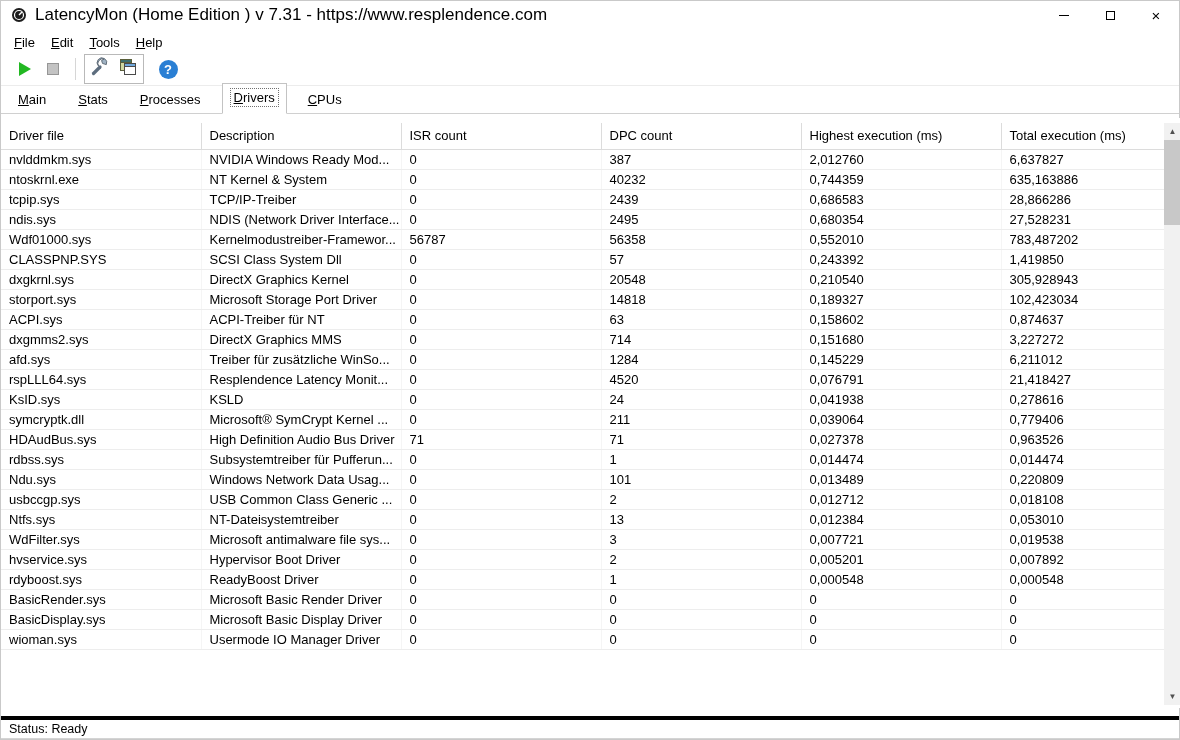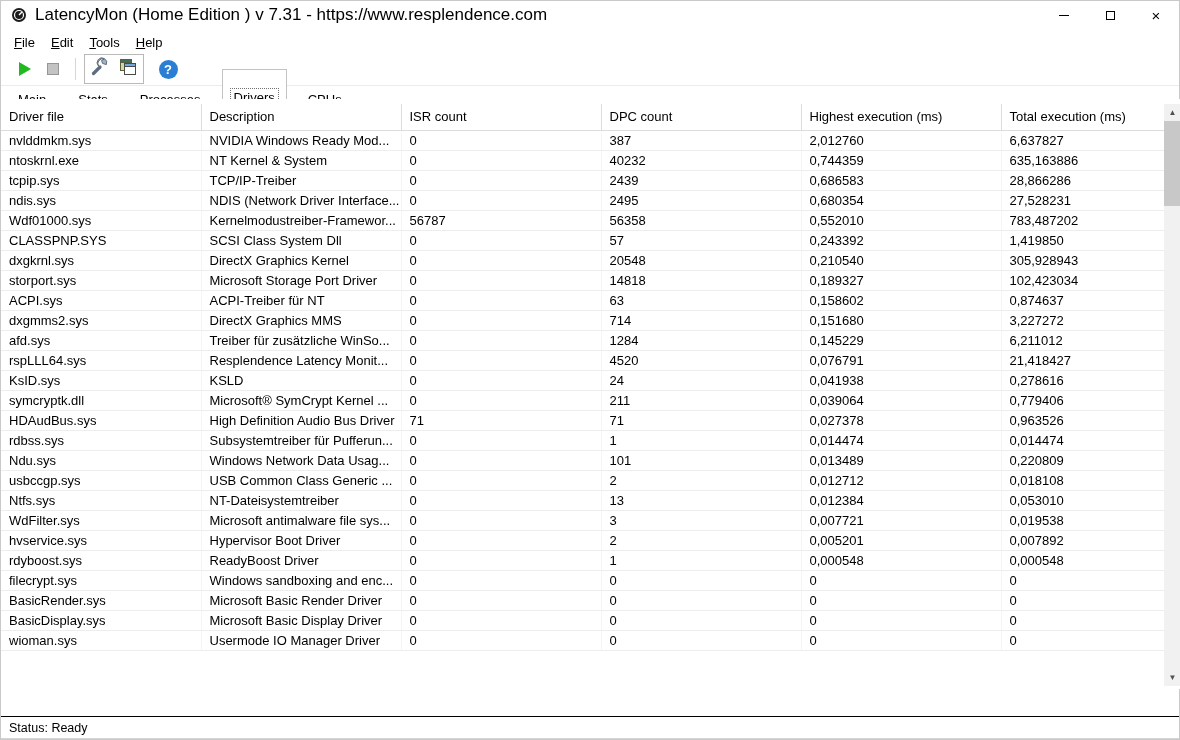--- a/index.html
+++ b/index.html
@@ -28,38 +28,38 @@
   .play-icon { width:0; height:0; border-top:7px solid transparent; border-bottom:7px solid transparent; border-left:12px solid #22b822; }
   .stop-icon { width:12px; height:12px; background:#c3c3c3; border:1px solid #969696; }
   .tb-sep { width:1px; height:22px; background:#d6d6d6; margin:0 8px; }
   .tb-group { display:flex; border:1px solid #b9b9b9; padding:1px; margin-right:10px; }
   .help-icon { width:19px; height:19px; border-radius:50%; background:#2a7fd4; color:#fff; font-weight:bold; font-size:13px; display:flex; align-items:center; justify-content:center; }
 
   
   .tabbar { position:absolute; top:85px; left:0; right:0; height:28px; display:flex; align-items:flex-end; padding:0 6px; border-bottom:1px solid #d0d0d0; background:#fff; font-size:13px; }
   .tab { padding:19px 11px 6px; margin-right:10px; cursor:default; }
   .tab u, .menu-item u { text-decoration:underline; }
-  .tab.active { border:1px solid #c3c3c3; border-bottom:1px solid #fff; margin-bottom:-1px; background:#fff; padding:18px 7px 6px; }
+  .tab.active { border:1px solid #c3c3c3; border-bottom:1px solid #fff; margin-bottom:-1px; background:#fff; padding:4px 7px 6px; }
   .tab.active .focus { border:1px dotted #707070; padding:1px 3px; display:inline-block; }
 
   
-  .content { position:absolute; top:98px; left:0; width:1180px; height:590px; overflow:hidden; background:#fff; }
+  .content { position:absolute; top:117px; left:0; width:1180px; height:590px; overflow:hidden; background:#fff; }
   table.grid { border-collapse:collapse; table-layout:fixed; width:1163px; margin-top:5px; font-size:13px; }
   table.grid th { height:26px; text-align:left; font-weight:400; padding:0 4px 0 8px; border-right:1px solid #dcdcdc; border-bottom:1px solid #dcdcdc; white-space:nowrap; overflow:hidden; background:#fff; }
   table.grid td { height:20px; padding:0 4px 0 8px; border-bottom:1px solid #ededed; border-right:1px solid #f5f5f5; white-space:nowrap; overflow:hidden; }
 
   
   .scrollbar { position:absolute; top:5px; right:0; width:17px; height:582px; background:#f1f1f1; }
   .sb-arrow { position:absolute; left:0; width:17px; height:17px; display:flex; align-items:center; justify-content:center; font-size:8px; color:#505050; }
   .sb-arrow.up { top:0; }
   .sb-arrow.down { bottom:0; }
   .sb-thumb { position:absolute; top:17px; left:0; width:17px; height:85px; background:#c8c8c8; }
 
   
-  .statusbar { position:absolute; left:0; right:0; bottom:0; height:23px; background:#fff; border-top:1px solid #000000; border-bottom:1px solid #d4d4d4; display:flex; align-items:center; padding-left:8px; font-size:12.5px; }
+  .statusbar { position:absolute; left:0; right:0; bottom:0; height:23px; background:#fff; border-top:4px solid #000000; border-bottom:1px solid #d4d4d4; display:flex; align-items:center; padding-left:8px; font-size:12.5px; }
 </style>
 </head>
 <body>
 
 <div class="window">
 
   <div class="titlebar">
     <span class="app-icon">
       <svg width="16" height="16" viewBox="0 0 16 16">
         <circle cx="8" cy="8" r="7" fill="#1c1c1c"></circle>
@@ -320,28 +320,20 @@
           </tr>
           <tr>
             <td>rdyboost.sys</td>
             <td>ReadyBoost Driver</td>
             <td>0</td>
             <td>1</td>
             <td>0,000548</td>
             <td>0,000548</td>
           </tr>
           <tr>
-            <td>filecrypt.sys</td>
-            <td>Windows sandboxing and enc...</td>
-            <td>0</td>
-            <td>0</td>
-            <td>0</td>
-            <td>0</td>
-          </tr>
-          <tr>
             <td>BasicRender.sys</td>
             <td>Microsoft Basic Render Driver</td>
             <td>0</td>
             <td>0</td>
             <td>0</td>
             <td>0</td>
           </tr>
           <tr>
             <td>BasicDisplay.sys</td>
             <td>Microsoft Basic Display Driver</td>

